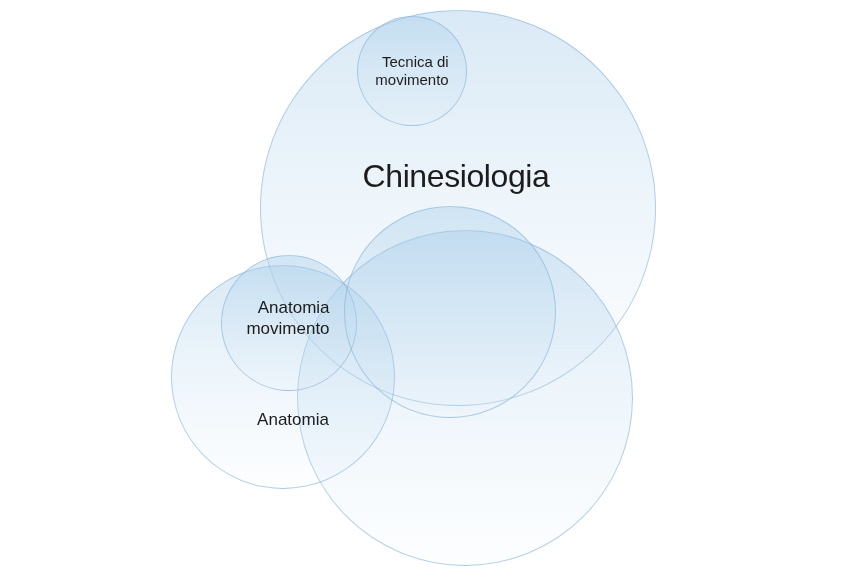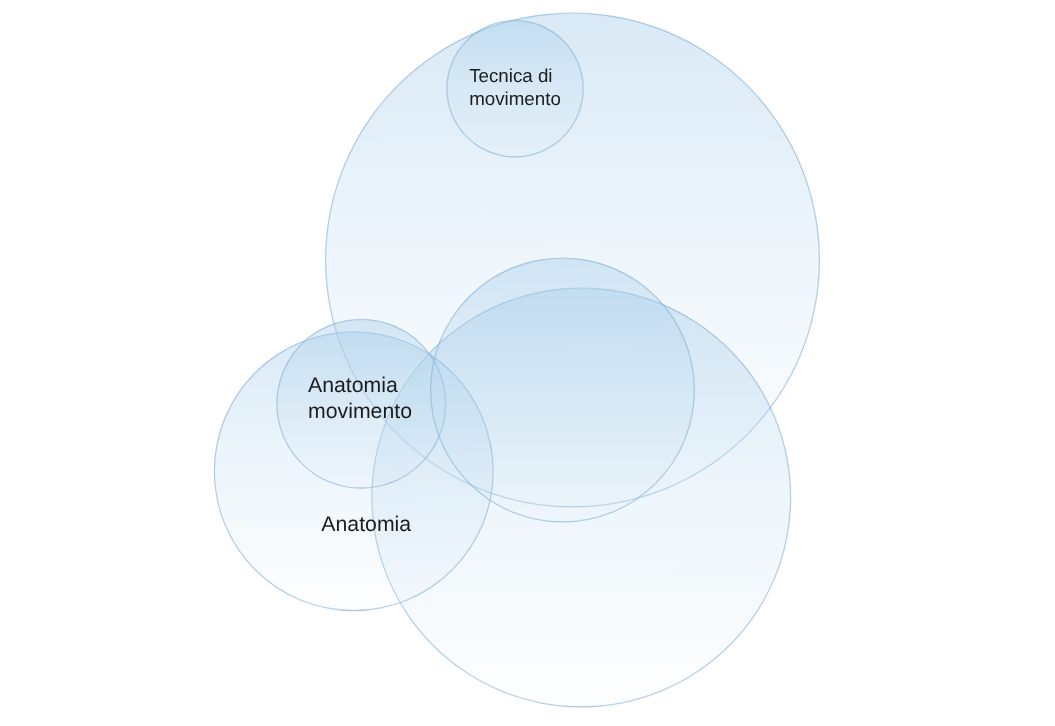--- a/index.html
+++ b/index.html
@@ -36,21 +36,21 @@
   .c-chinesiologia { left: 260px; top: 10px;  width: 396px; height: 396px; }
   .c-biomeccanica  { left: 297px; top: 230px; width: 336px; height: 336px; }
   .c-anatomia      { left: 171px; top: 265px; width: 224px; height: 224px; }
   .c-tecnica       { left: 357px; top: 16px;  width: 110px; height: 110px; }
   .c-funzionale    { left: 221px; top: 255px; width: 136px; height: 136px; }
   .c-fisiologia    { left: 344px; top: 206px; width: 212px; height: 212px; }
 
   .label {
     position: absolute;
     transform: translate(-50%, -50%);
-    text-align: left;
+    text-align: right;
     color: var(--text-color);
     white-space: nowrap;
     line-height: 1.22;
   }
   .label span { display: block; }
 
   .lbl-tecnica       { left: 412px; top: 71px;  font-size: 15px; }
   .lbl-chinesiologia { left: 456px; top: 177px; font-size: 32px; letter-spacing: -0.4px; }
   .lbl-fisiologia    { left: 444px; top: 310px; font-size: 17px; }
   .lbl-funzionale    { left: 288px; top: 319px; font-size: 17px; }
@@ -67,20 +67,23 @@
   <div class="circle c-anatomia"></div>
   <div class="circle c-tecnica"></div>
   <div class="circle c-funzionale"></div>
   <div class="circle c-fisiologia"></div>
 
   <div class="label lbl-tecnica">
     <span>Tecnica di</span>
     <span>movimento</span>
   </div>
 
+  <div class="label lbl-chinesiologia">
+    <span>Chinesiologia</span>
+  </div>
 
 
   <div class="label lbl-funzionale">
     <span>Anatomia</span>
     <span>movimento</span>
   </div>
 
   <div class="label lbl-anatomia">
     <span>Anatomia</span>
   </div>

